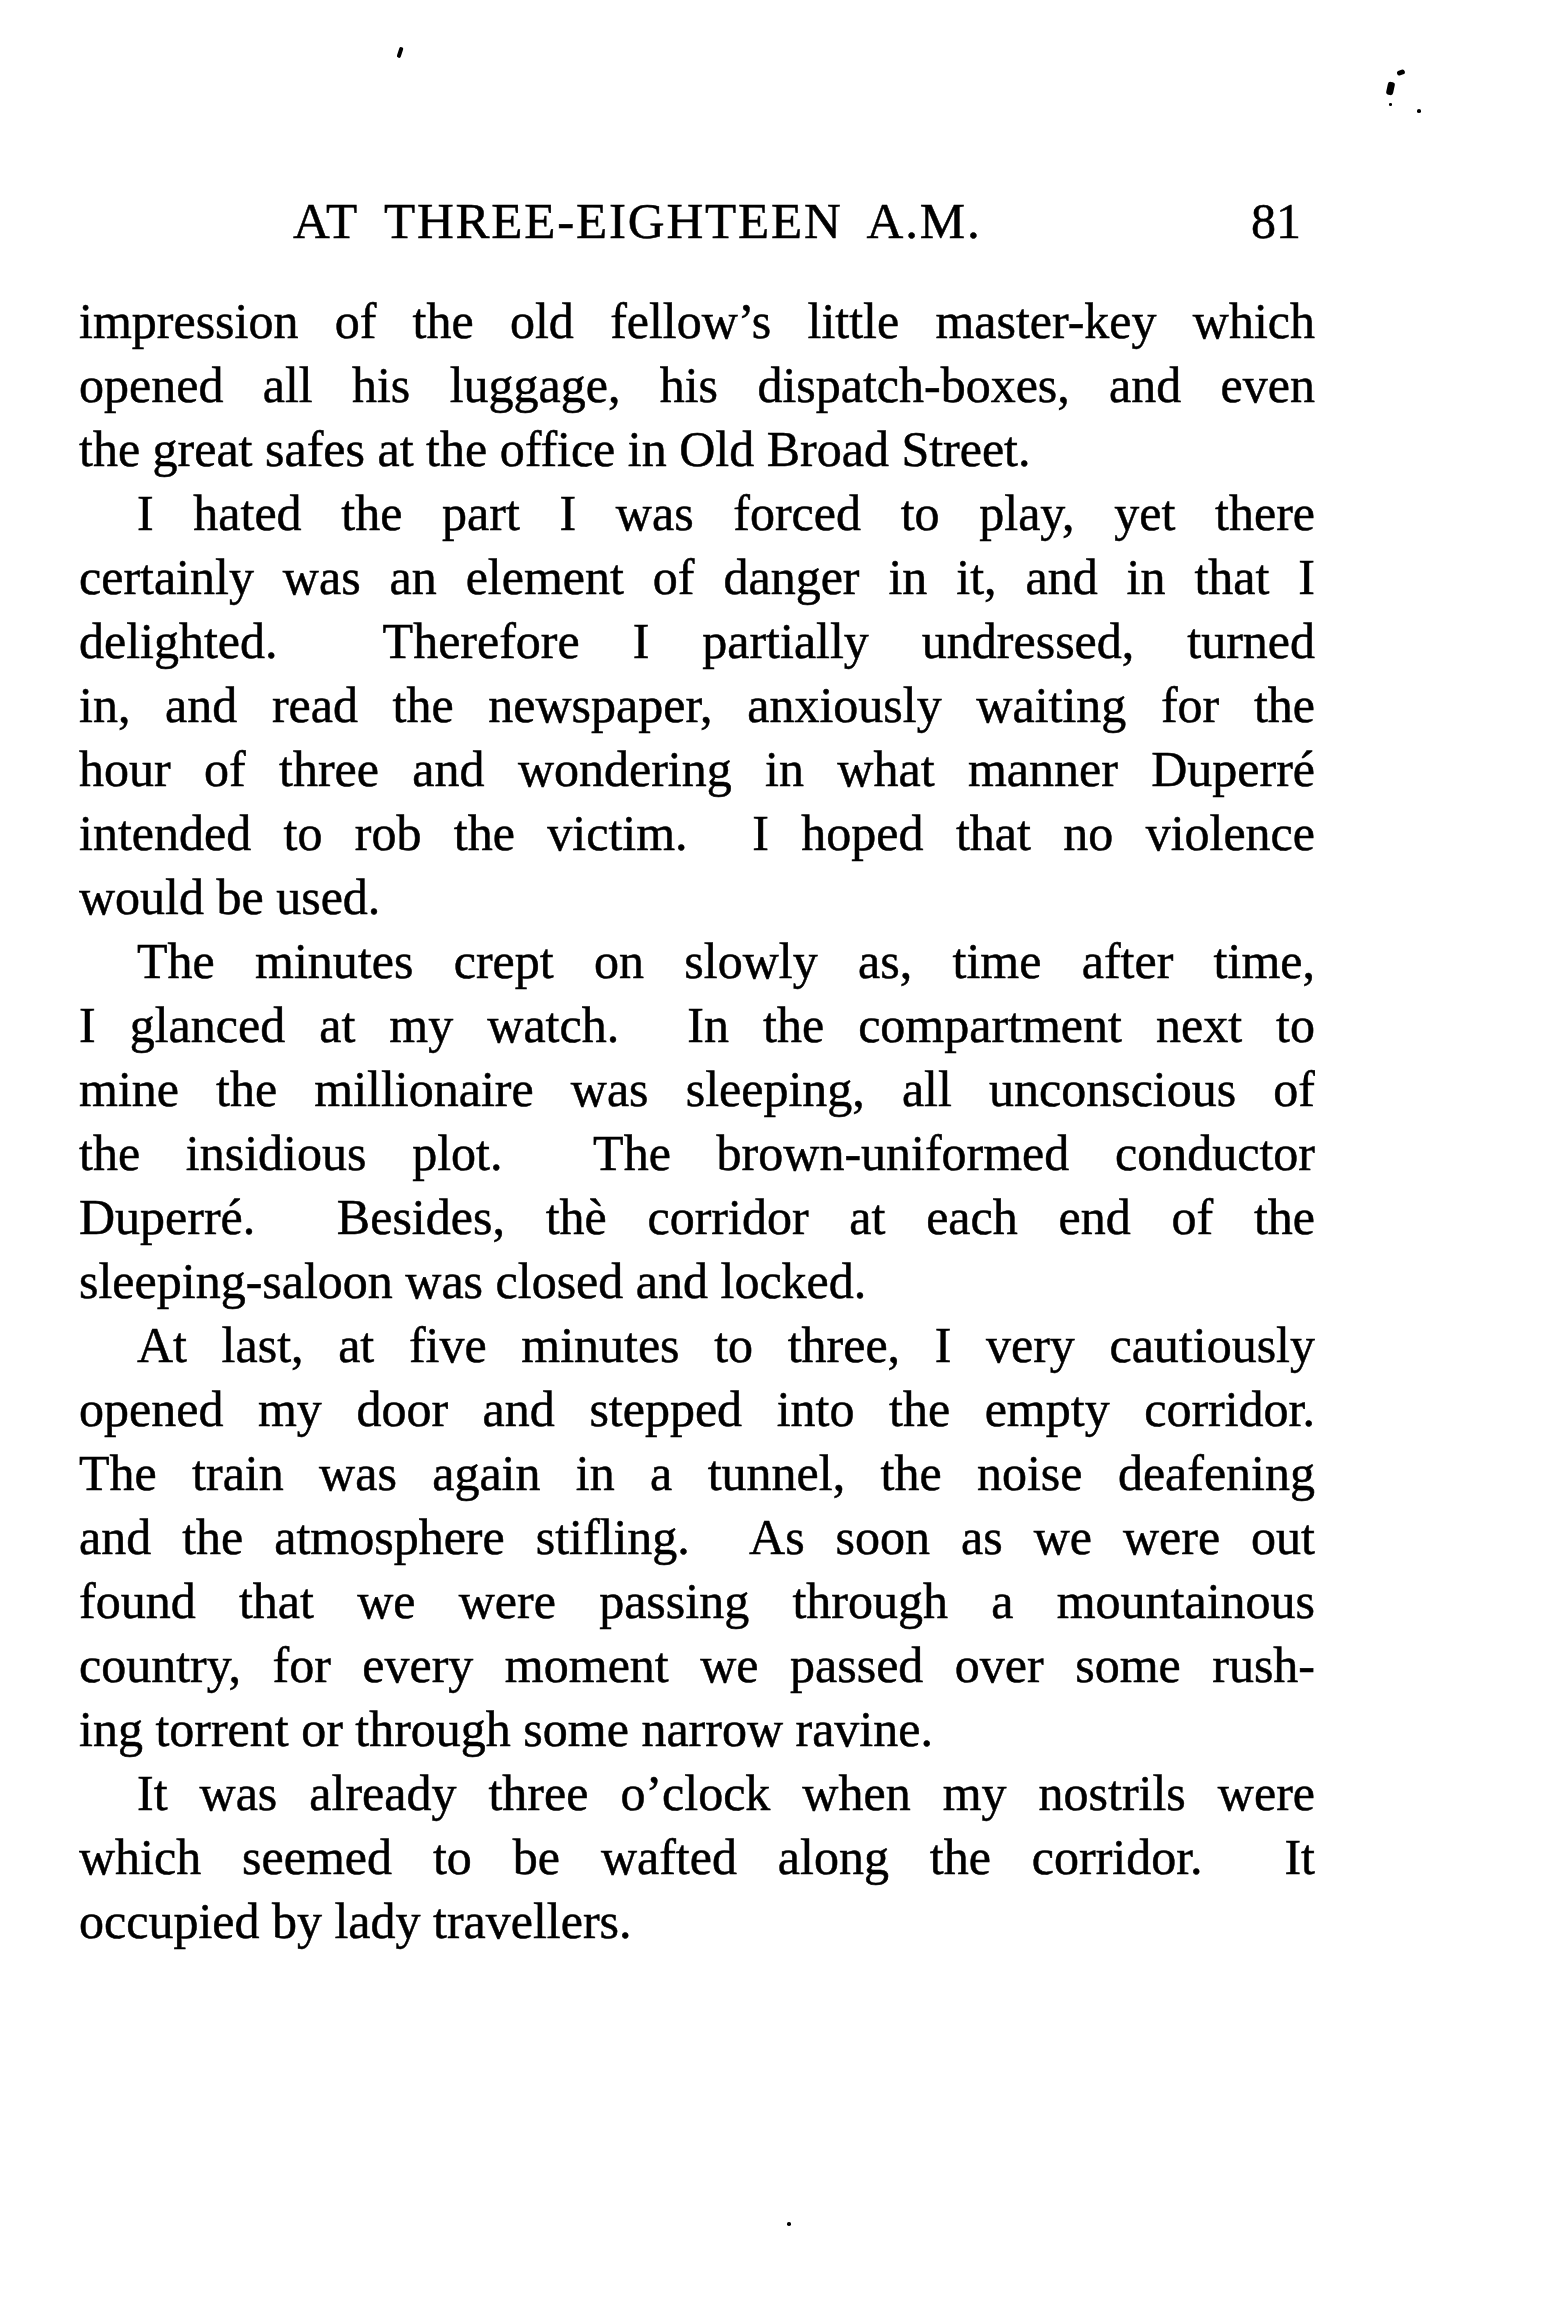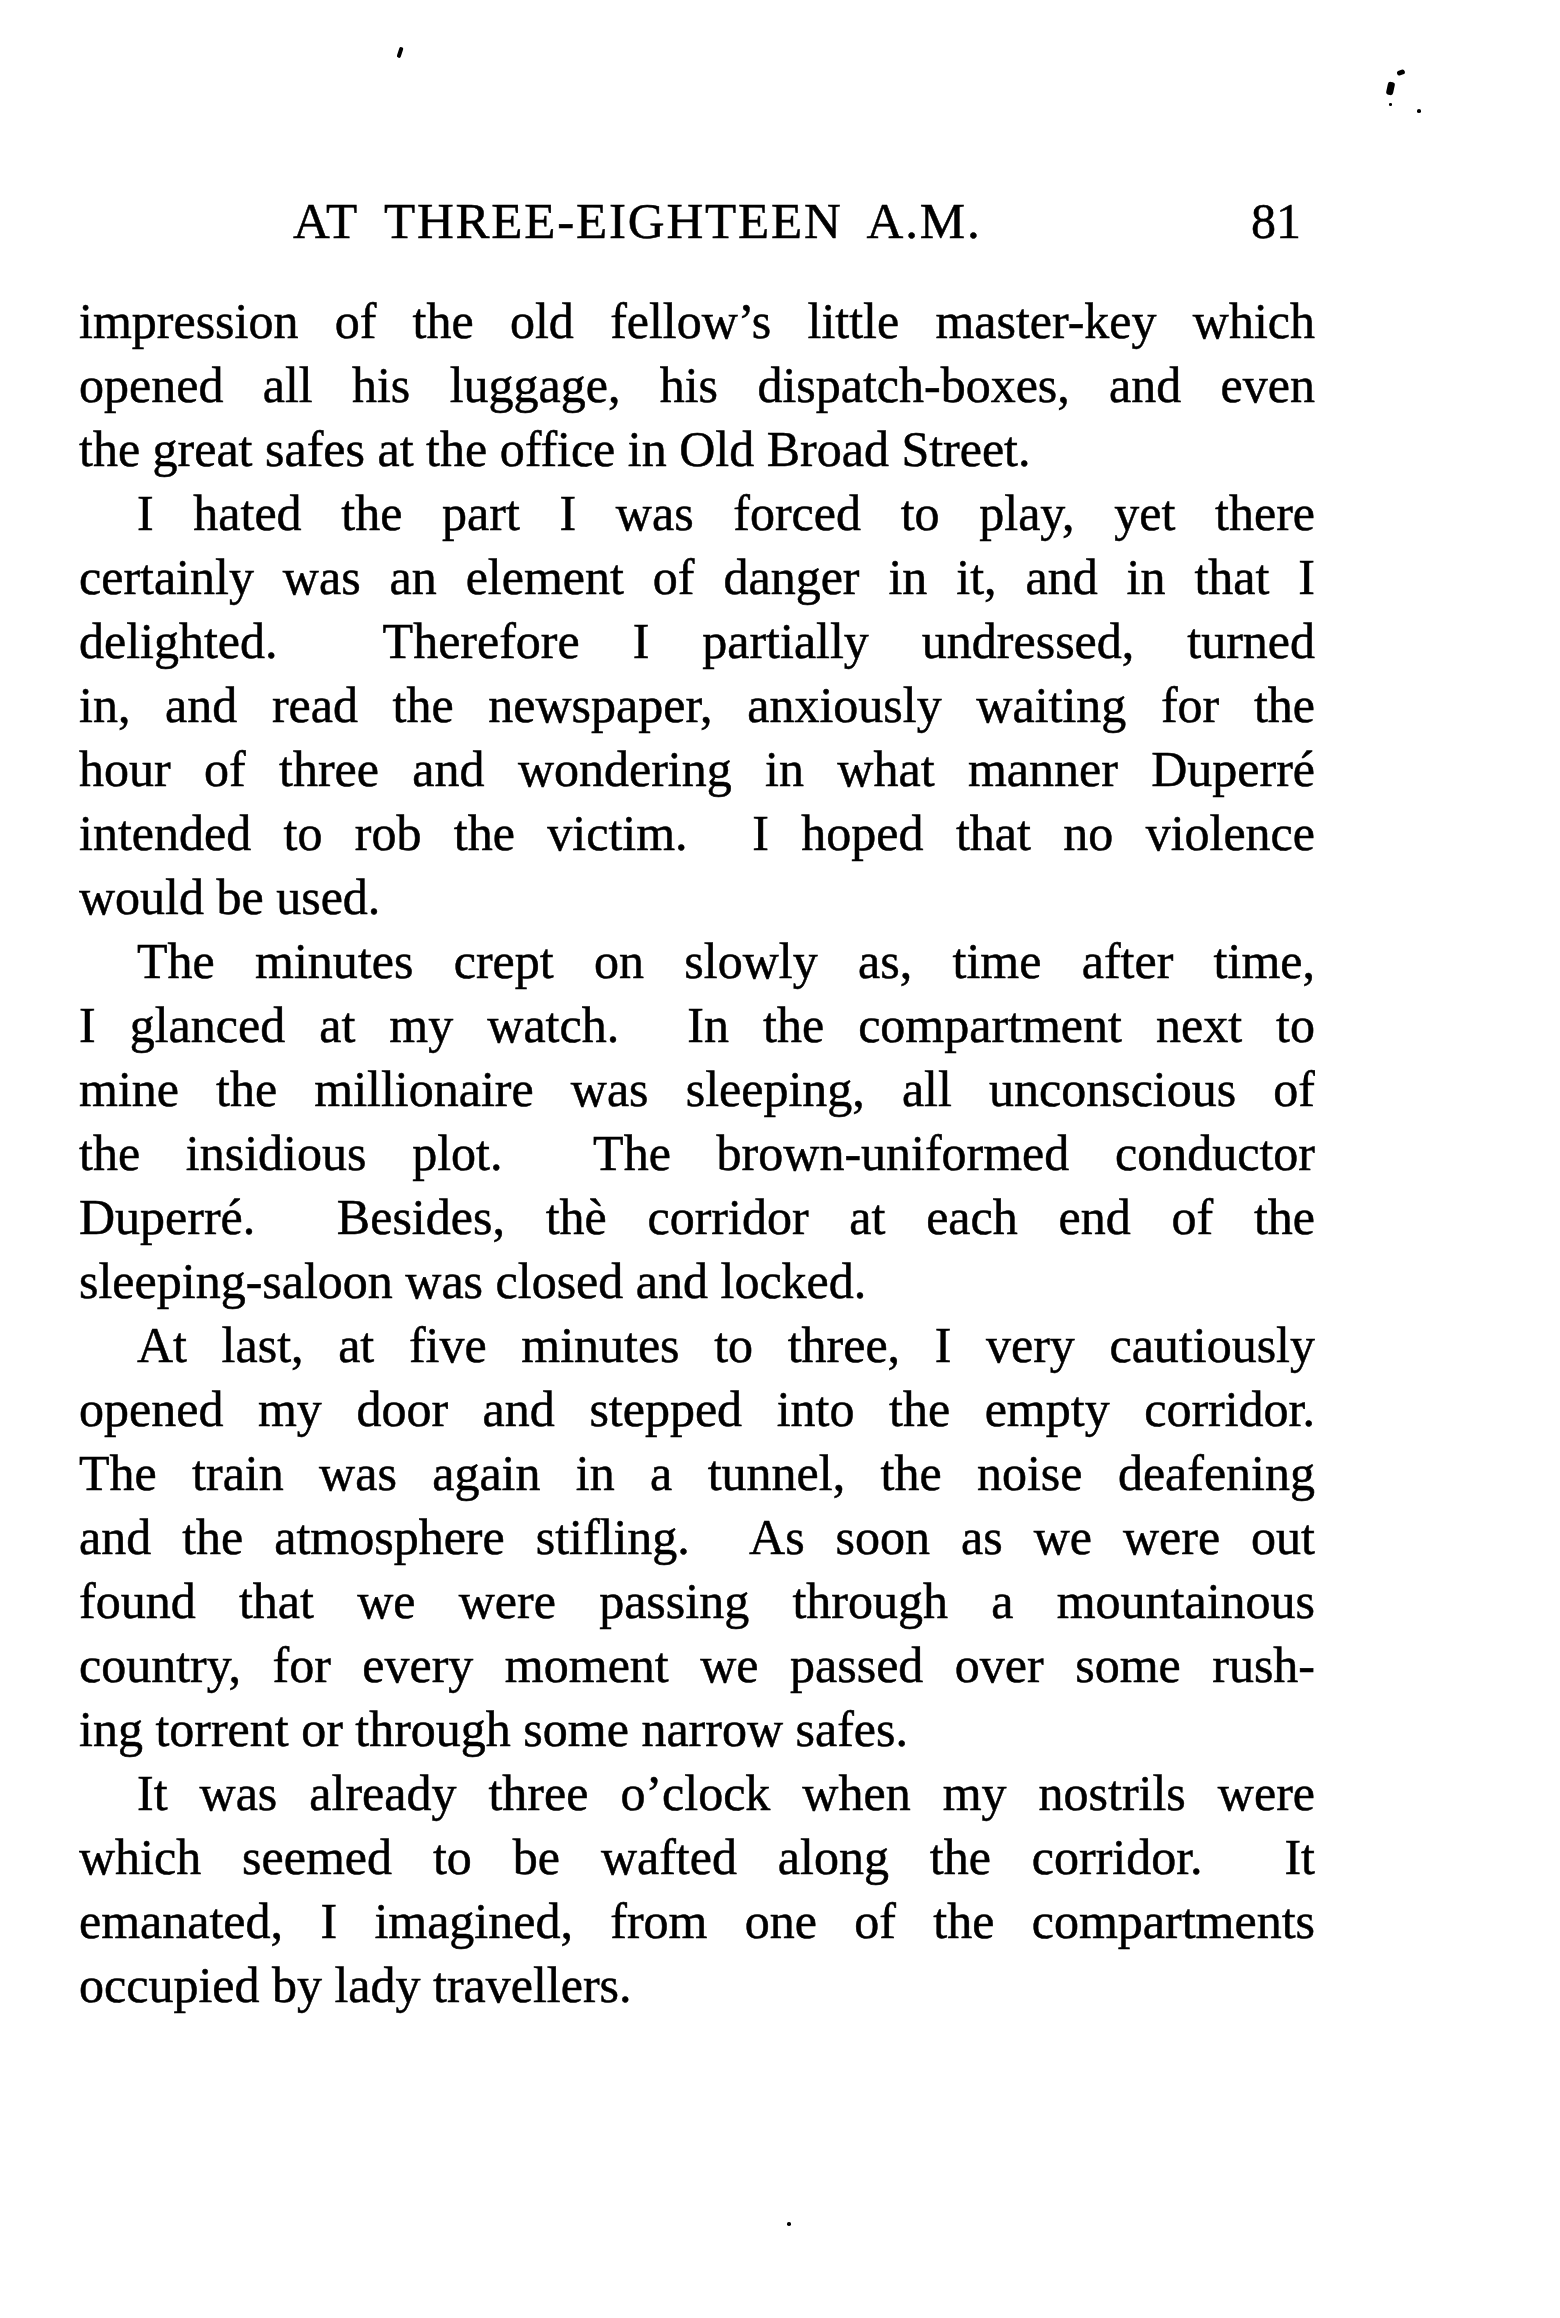--- a/index.html
+++ b/index.html
@@ -88,24 +88,23 @@
     <div class="line">mine the millionaire was sleeping, all unconscious of</div>
     <div class="line">the insidious plot.&nbsp; The brown-uniformed conductor</div>
     <div class="line">Duperré.&nbsp; Besides, thè corridor at each end of the</div>
     <div class="line last">sleeping-saloon was closed and locked.</div>
     <div class="line indent">At last, at five minutes to three, I very cautiously</div>
     <div class="line">opened my door and stepped into the empty corridor.</div>
     <div class="line">The train was again in a tunnel, the noise deafening</div>
     <div class="line">and the atmosphere stifling.&nbsp; As soon as we were out</div>
     <div class="line">found that we were passing through a mountainous</div>
     <div class="line">country, for every moment we passed over some rush-</div>
-    <div class="line last">ing torrent or through some narrow safes.</div>
+    <div class="line last">ing torrent or through some narrow ravine.</div>
     <div class="line indent">It was already three o’clock when my nostrils were</div>
     <div class="line">which seemed to be wafted along the corridor.&nbsp; It</div>
-    <div class="line">emanated, I imagined, from one of the compartments</div>
     <div class="line last">occupied by lady travellers.</div>
   </div>
 
   <div class="speck" style="left:398px; top:47px; width:4.4px; height:11.4px; transform:rotate(18deg); border-radius:1.8px;"></div>
   <div class="speck" style="left:1397px; top:70px; width:8px; height:5.3px; border-radius:2.6px; transform:rotate(-20deg);"></div>
   <div class="speck" style="left:1387px; top:82px; width:7px; height:13px; border-radius:2.6px; transform:rotate(12deg);"></div>
   <div class="speck round" style="left:1389px; top:103px; width:2.6px; height:2.6px;"></div>
   <div class="speck round" style="left:1417px; top:109px; width:4.4px; height:3.5px;"></div>
   <div class="speck round" style="left:787px; top:2222px; width:3.5px; height:3.5px;"></div>
 

